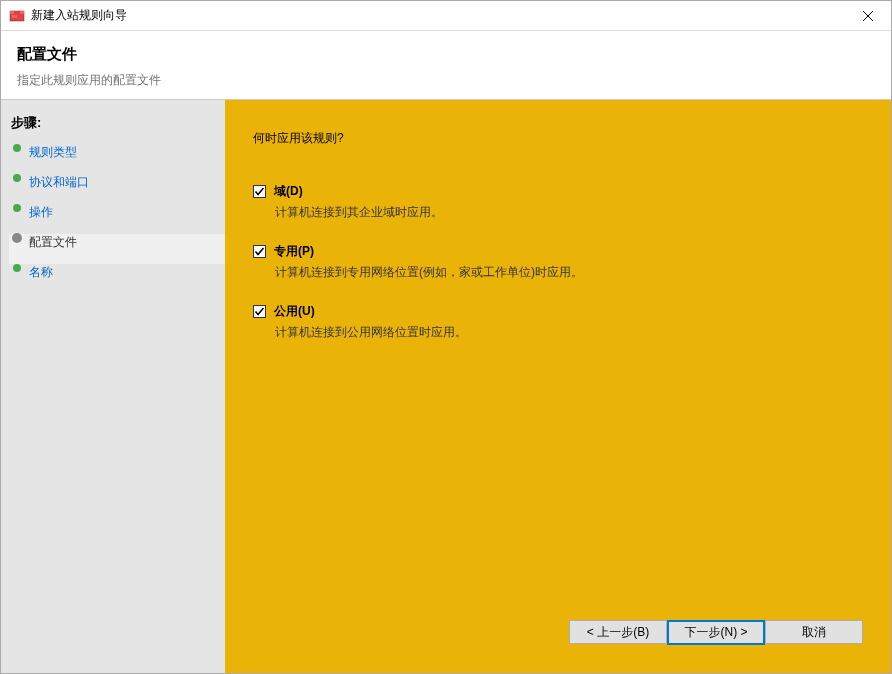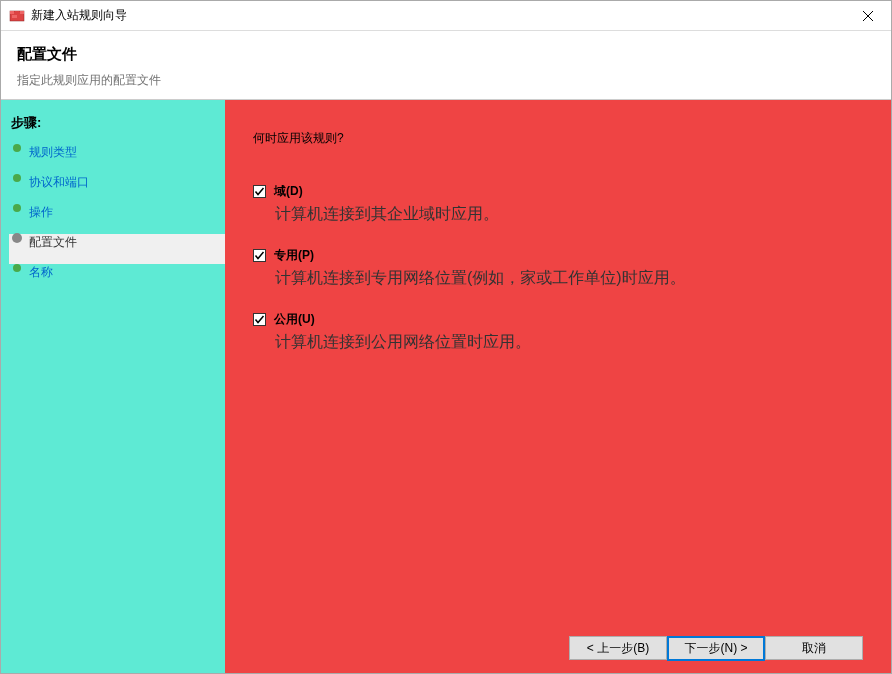--- a/index.html
+++ b/index.html
@@ -51,21 +51,21 @@
 
     .body-area {
       flex: 1;
       display: flex;
       border-top: 1px solid #ccc;
       min-height: 0;
     }
 
     .sidebar {
       width: 224px;
-      background: #5eead4;
+      background: #e5e5e5;
       padding: 14px 0 0 8px;
     }
     .sidebar-heading {
       font-weight: bold;
       font-size: 13px;
       margin-bottom: 12px;
       margin-left: 2px;
     }
     .step-item {
       display: flex;
@@ -87,22 +87,22 @@
       box-shadow: 0 0 0 1px #888;
     }
     .step-label {
       color: #0066cc;
       font-size: 12px;
     }
     .step-item.active .step-label { color: #333; }
 
     .content {
       flex: 1;
-      background: #ef4444;
-      padding: 30px 28px 12px 28px;
+      background: #eab308;
+      padding: 30px 28px 28px 28px;
       display: flex;
       flex-direction: column;
       position: relative;
     }
     .content-body { flex: 1; }
     .question {
       font-size: 12px;
       margin-bottom: 36px;
     }
     .check-row {
@@ -119,21 +119,21 @@
       background: #fff;
       display: flex; align-items: center; justify-content: center;
       margin-right: 8px;
       cursor: pointer;
       flex-shrink: 0;
     }
     .checkbox svg { width: 11px; height: 11px; }
     .check-label { font-weight: bold; font-size: 12px; }
     .check-desc {
       margin-left: 22px;
-      font-size: 16px;
+      font-size: 12px;
       color: #333;
     }
 
     .button-row {
       display: flex;
       justify-content: flex-end;
       gap: 0;
       padding-top: 12px;
     }
     .btn {

